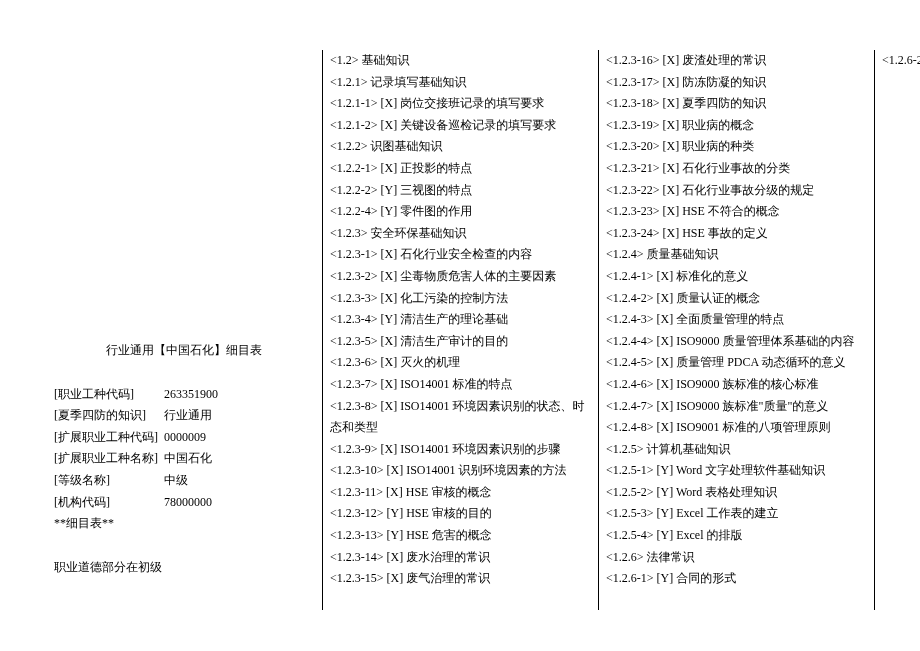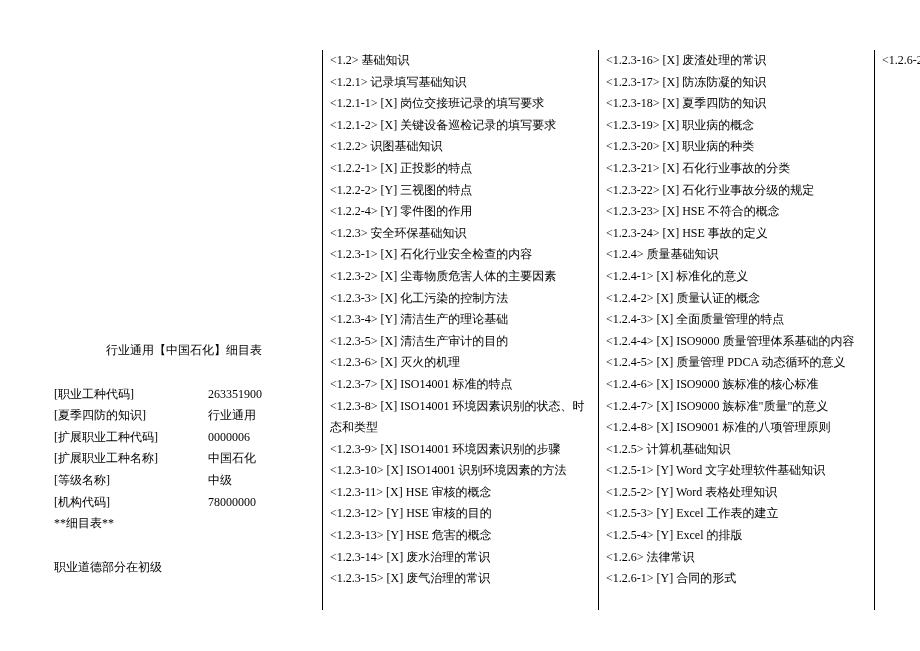--- a/index.html
+++ b/index.html
@@ -19,21 +19,21 @@
       column-rule: 1px solid #000;
       column-fill: auto;
       height: 560px;
     }
     .line {
       line-height: 1.80;
       break-inside: avoid;
       word-break: break-all;
     }
     .block { margin: 0; text-align: center; }
-    .row { display: flex; gap: 44px; }
+    .row { display: flex; }
     .row .lbl { width: 110px; flex-shrink: 0; }
     .row .val { flex: 1; }
     .pad-top { padding-top: 290px; } 
     .gap { height: 22px; }
   </style>
 </head>
 <body>
 
 <div class="doc-wrapper">
   <div class="pad-top"></div>
@@ -45,21 +45,21 @@
   <div class="line row">
     <span class="lbl">[职业工种代码]</span>
     <span class="val">263351900</span>
   </div>
   <div class="line row">
     <span class="lbl">[夏季四防的知识]</span>
     <span class="val">行业通用</span>
   </div>
   <div class="line row">
     <span class="lbl">[扩展职业工种代码]</span>
-    <span class="val">0000006</span>
+    <span class="val">0000009</span>
   </div>
   <div class="line row">
     <span class="lbl">[扩展职业工种名称]</span>
     <span class="val">中国石化</span>
   </div>
   <div class="line row">
     <span class="lbl">[等级名称]</span>
     <span class="val">中级</span>
   </div>
   <div class="line row">

